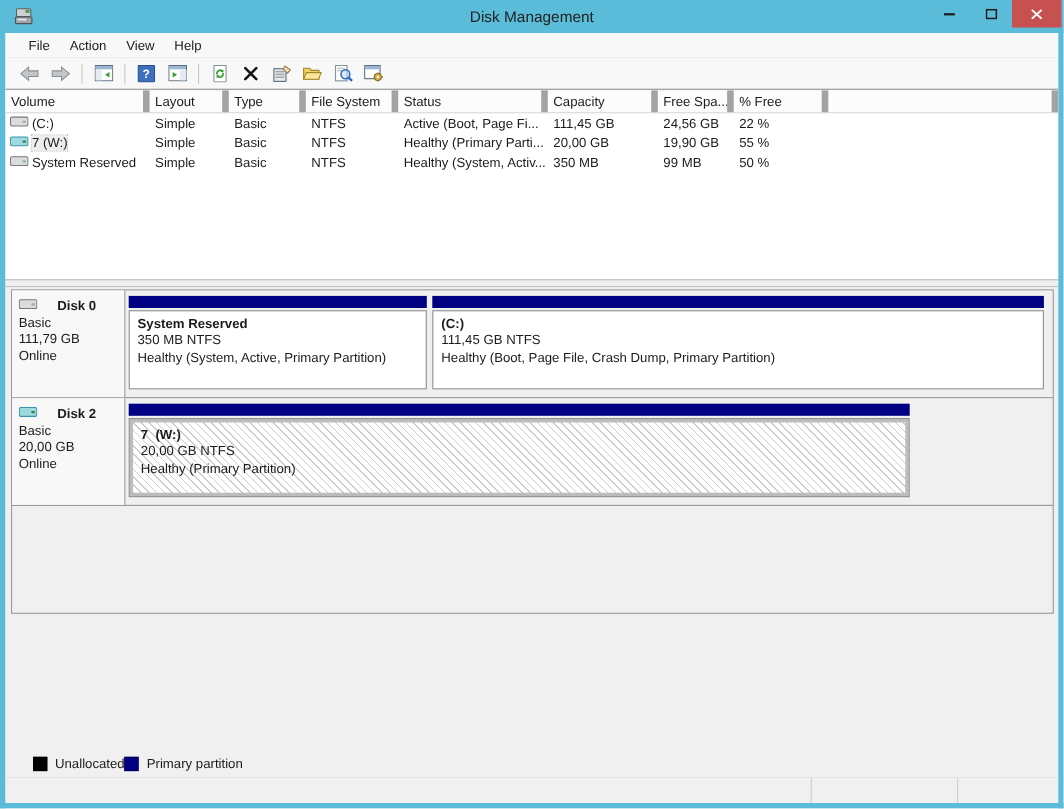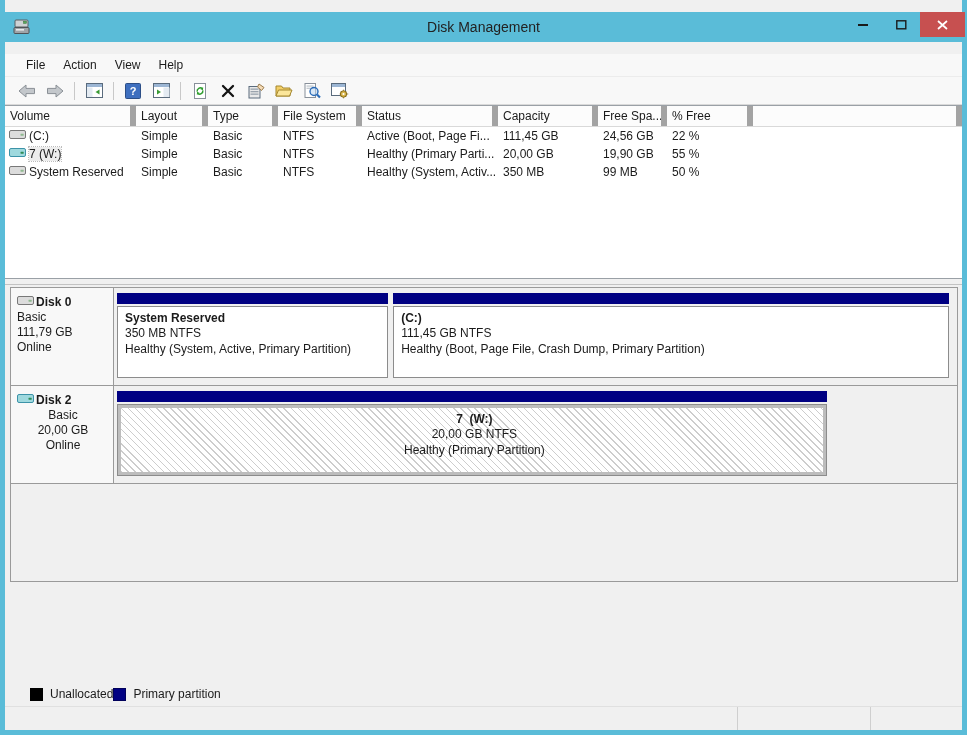--- a/index.html
+++ b/index.html
@@ -5,21 +5,21 @@
   * { margin:0; padding:0; box-sizing:border-box; }
   html,body { width:967px; height:735px; overflow:hidden;
     font-family:"Liberation Sans","DejaVu Sans",sans-serif; font-size:12px; color:#1b1b1b; }
 
   .window { width:967px; height:735px; background:#f0f0f0; position:relative;
     border-left:5px solid #5abcd8; border-right:5px solid #5abcd8; border-bottom:5px solid #5abcd8;
     display:flex; flex-direction:column; }
 
   
   .titlebar { height:30px; background:#5abcd8; display:flex; align-items:center; position:relative;
-    flex:0 0 30px; margin:12px -5px; padding-left:12px; }
+    flex:0 0 30px; margin:0 -5px; padding-left:12px; }
   .titlebar .app-icon { width:20px; height:18px; }
   .titlebar .title { position:absolute; left:0; right:0; text-align:center; font-size:14px; color:#222; }
   .caption-buttons { position:absolute; right:2px; top:0; display:flex; height:25px; align-items:center; }
   .cap-btn { width:38px; height:25px; display:flex; align-items:center; justify-content:center; cursor:default; }
   .cap-btn svg { display:block; }
   .cap-close { width:45px; background:#c75050; }
 
   
   .menubar { height:23px; background:#f8f8f8; display:flex; align-items:center; padding-left:12px;
     flex:0 0 23px; border-bottom:1px solid #ececec; }
@@ -43,23 +43,23 @@
   .vl-row .vol-cell { display:flex; align-items:center; gap:3px; padding-left:4px; }
   .vl-row .vol-cell svg { flex:0 0 auto; }
   .vl-row .vol-name.sel { background:#ededed; outline:1px dotted #bdbdbd; }
 
   
   .splitter { flex:0 0 6px; background:#f0f0f0; border-bottom:1px solid #c3c3c3; cursor:ns-resize; }
 
   
   .disk-pane { flex:1 1 auto; background:#f0f0f0; position:relative; padding:2px 4px 0 5px; overflow:hidden; }
   .disk-row { height:99px; display:flex; border:1px solid #9a9a9a; background:#f0f0f0; }
-  .disk-row + .disk-row { margin-top:-1px;text-align:center; }
+  .disk-row + .disk-row { margin-top:-1px; }
   .disk-label { flex:0 0 103px; background:#f8f8f8; border-right:1px solid #9a9a9a; padding:6px 4px 4px 6px; cursor:default; }
-  .disk-label .dname { display:flex; align-items:center; gap:2px; font-weight:bold; }
+  .disk-label .dname { display:flex; align-items:center; gap:18px; font-weight:bold; }
   .disk-label .dline { line-height:15px; min-height:15px; }
   .disk-graph { flex:1 1 auto; position:relative; display:flex; gap:5px; padding:5px 3px 7px 3px; }
   .partition { display:flex; flex-direction:column; cursor:default; }
   .part-strip { height:11px; flex:0 0 11px; }
   .part-body { flex:1 1 auto; margin-top:2px; background:#fff; border:1px solid #8c8c8c; padding:4px 2px 2px 7px; overflow:hidden; }
   .partition.selected .part-body {
     background:repeating-linear-gradient(45deg,#ffffff 0px,#ffffff 4px,#cdcdcd 4px,#cdcdcd 5px);
     box-shadow:inset 0 0 0 3px #bdbdbd; padding:7px 5px 5px 10px; }
   .part-name { font-weight:bold; line-height:15px; white-space:pre; }
   .part-line { line-height:15.5px; white-space:nowrap; }

